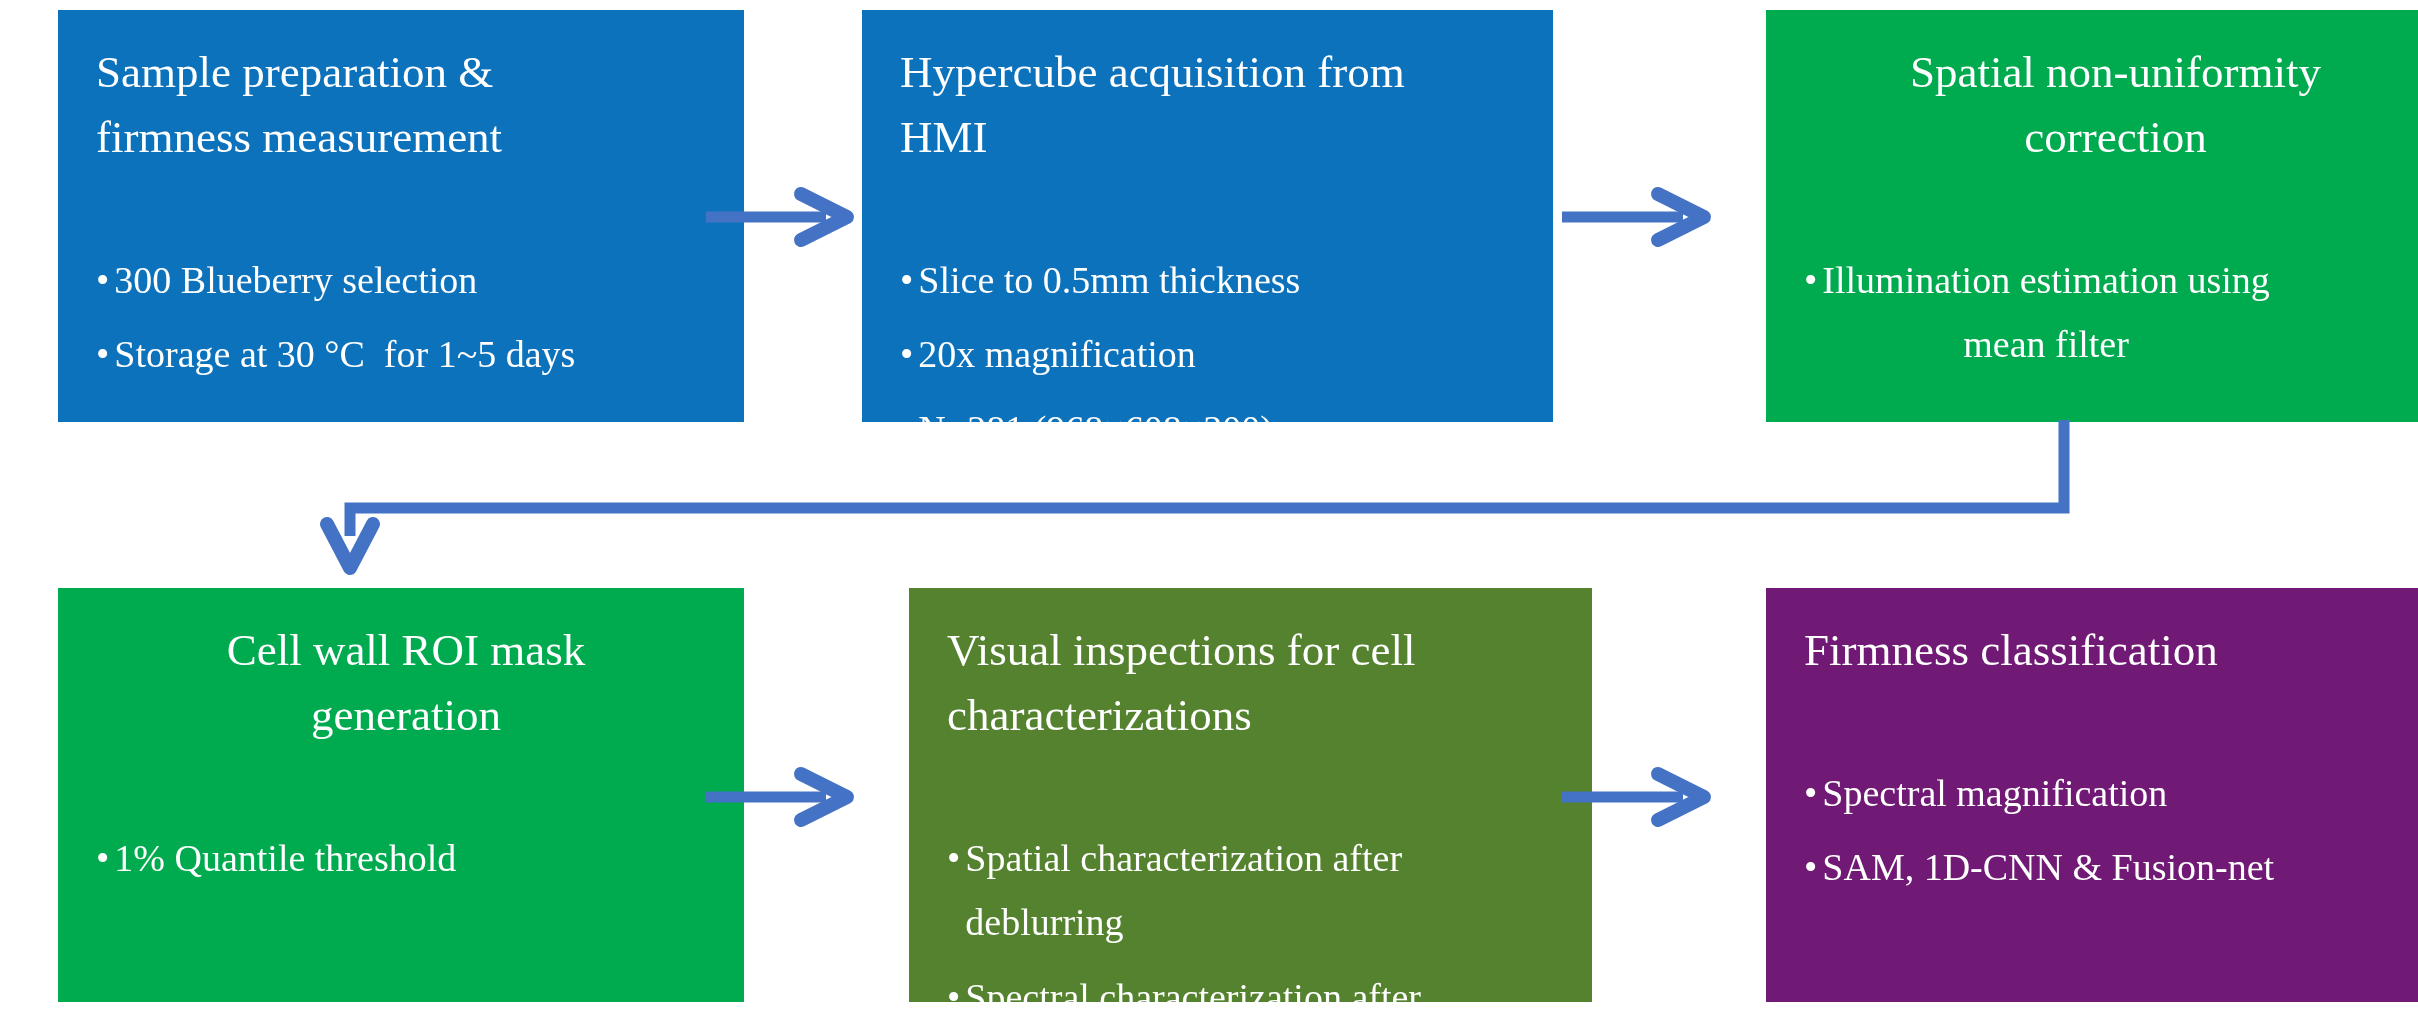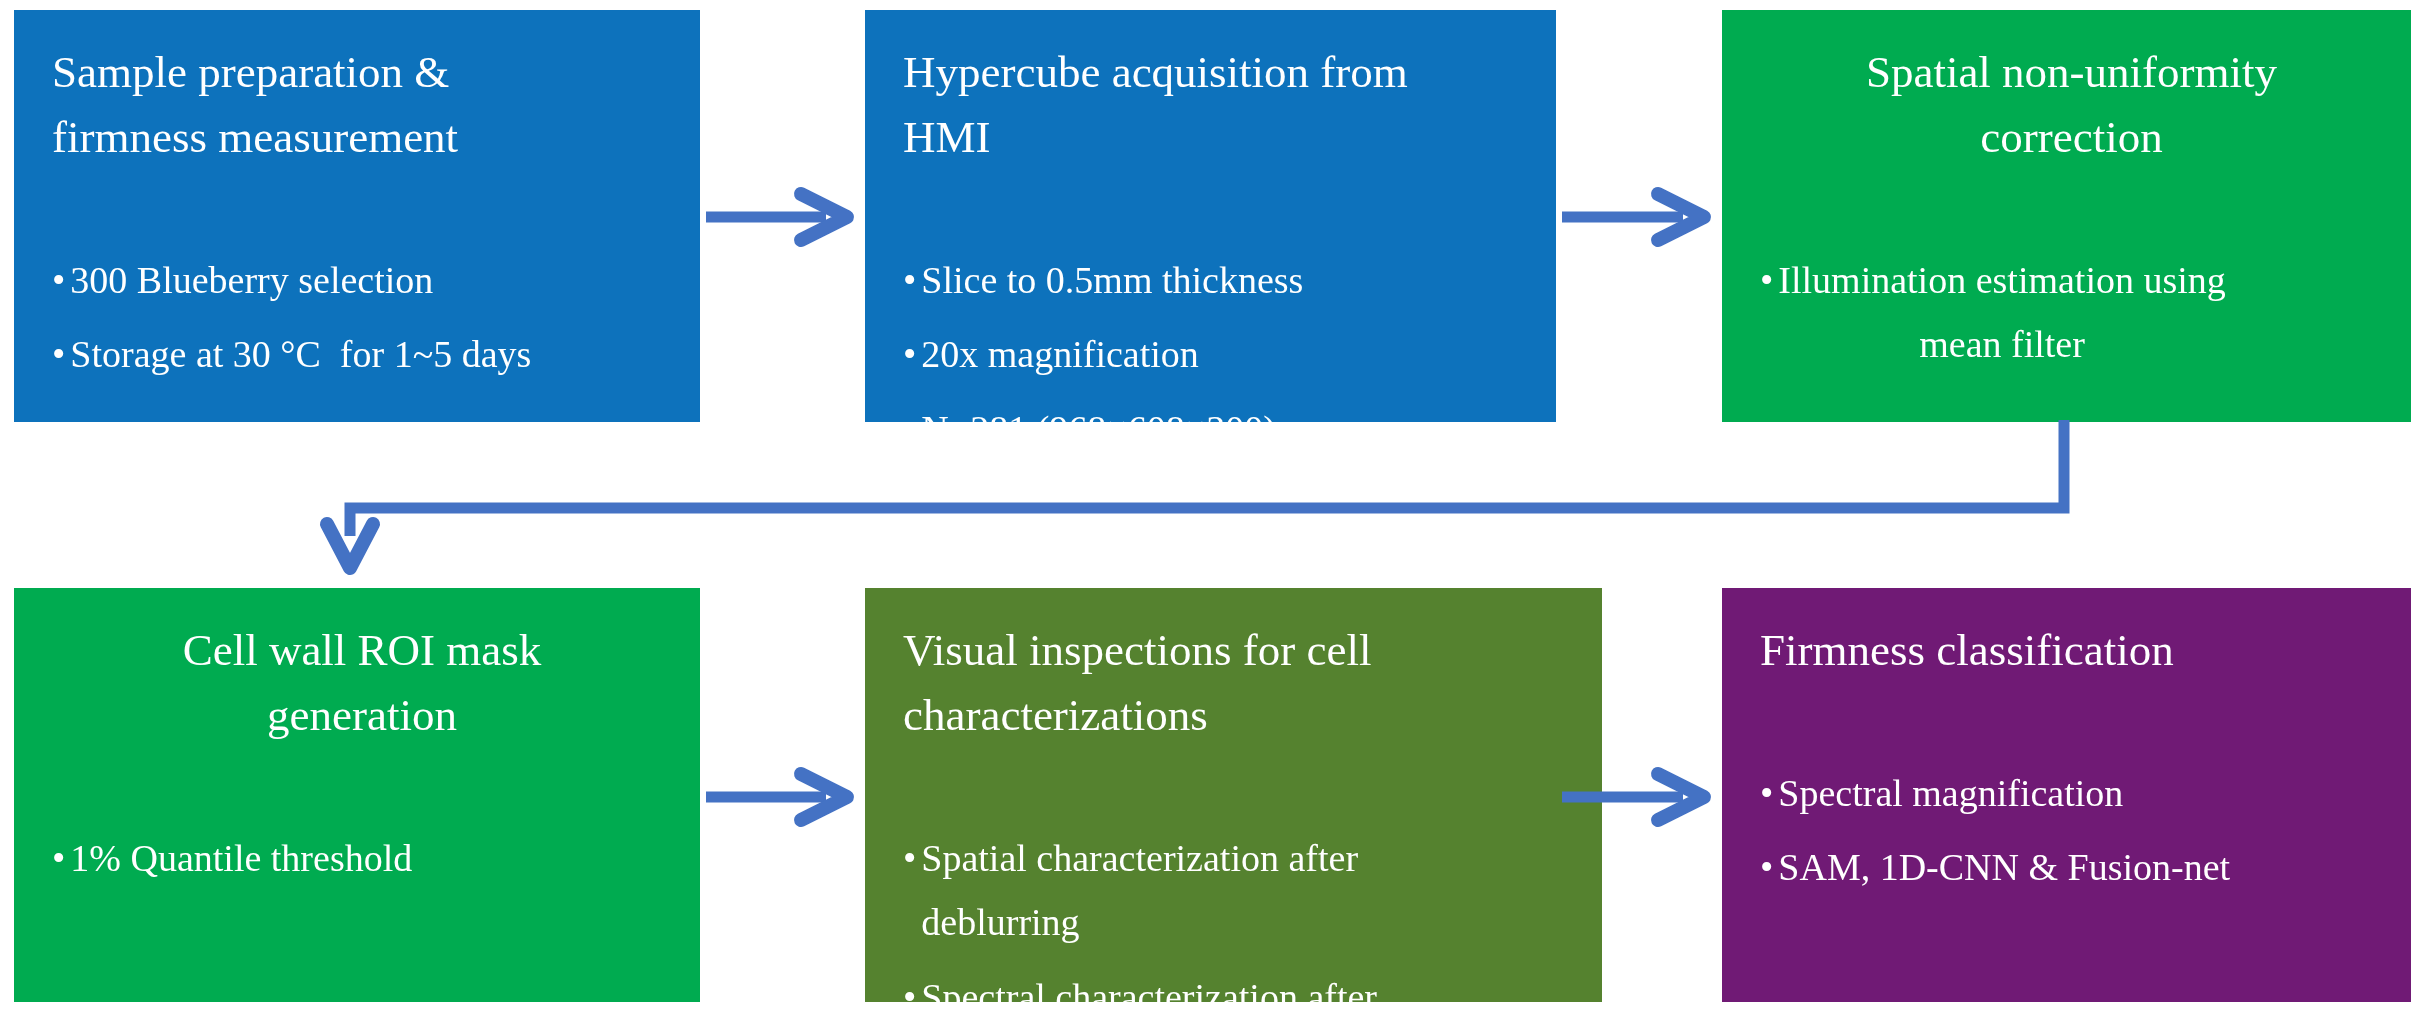--- a/index.html
+++ b/index.html
@@ -10,20 +10,21 @@
     background: #ffffff;
     font-family: "Liberation Serif", "DejaVu Serif", serif;
     overflow: hidden;
     --arrow: #4472c4;
   }
   .node {
     position: absolute;
     box-sizing: border-box;
     color: #ffffff;
     padding: 30px 28px 0 38px;
+    margin-left: 44px;
   }
   .node .title {
     margin: 0;
     font-size: 45px;
     font-weight: normal;
     line-height: 1.44;
     white-space: pre-wrap;
   }
   .bullets {
     list-style: none;
@@ -84,21 +85,21 @@
       <li class="bullet">
         <span class="dot">•</span>
         <span class="btext">Storage at 30 °C  for 1~5 days</span>
       </li>
       <li class="bullet">
         <span class="dot">•</span>
       </li>
     </ul>
   </section>
 
-  <section class="node n2" style="left: 865px; top: 10px; width: 691px; height: 412px; background-color: rgb(13, 114, 188);">
+  <section class="node n2" style="left: 818px; top: 10px; width: 691px; height: 412px; background-color: rgb(13, 114, 188);">
     <h2 class="title">Hypercube acquisition from
 HMI</h2>
     <ul class="bullets">
       <li class="bullet">
         <span class="dot">•</span>
         <span class="btext">Slice to 0.5mm thickness</span>
       </li>
       <li class="bullet">
         <span class="dot">•</span>
         <span class="btext">20x magnification</span>
@@ -126,21 +127,21 @@
     <h2 class="title">Cell wall ROI mask
 generation</h2>
     <ul class="bullets">
       <li class="bullet">
         <span class="dot">•</span>
         <span class="btext">1% Quantile threshold</span>
       </li>
     </ul>
   </section>
 
-  <section class="node n5" style="left: 865px; top: 588px; width: 737px; height: 414px; background-color: rgb(85, 130, 47);">
+  <section class="node n5" style="left: 865px; top: 588px; width: 683px; height: 414px; background-color: rgb(85, 130, 47);">
     <h2 class="title">Visual inspections for cell
 characterizations</h2>
     <ul class="bullets">
       <li class="bullet">
         <span class="dot">•</span>
         <span class="btext">Spatial characterization after
 deblurring</span>
       </li>
       <li class="bullet">
         <span class="dot">•</span>

